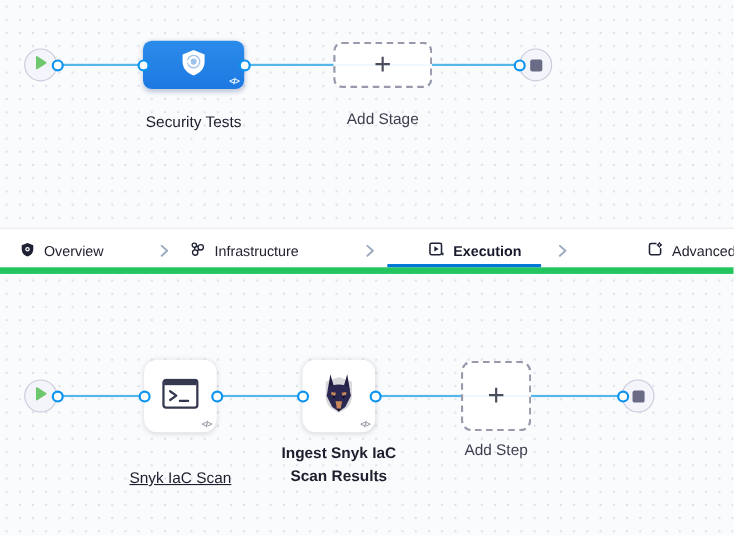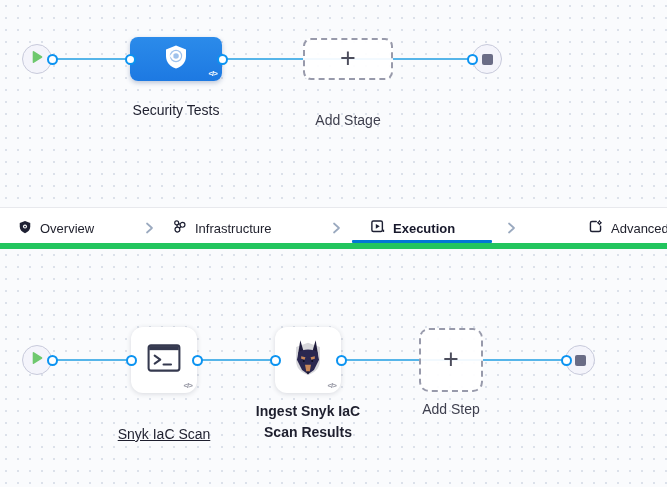--- a/index.html
+++ b/index.html
@@ -87,21 +87,21 @@
   <div class="node-circle" style="left:472px;top:44px;">
     <span class="stop-square"></span>
   </div>
 
   <span class="ring" style="left:46.5px;top:53.5px;"></span>
   <span class="ring" style="left:124.5px;top:53.5px;"></span>
   <span class="ring" style="left:216.5px;top:53.5px;"></span>
   <span class="ring" style="left:466.5px;top:53.5px;"></span>
 
   <div class="flow-label" style="left:106px;top:100px;width:140px;">Security Tests</div>
-  <div class="flow-label dim" style="left:301px;top:98px;width:94px;margin-top:12px;">Add Stage</div>
+  <div class="flow-label dim" style="left:301px;top:98px;width:94px;">Add Stage</div>
 
   <div class="tabbar">
 
     <div class="tab" style="left:18px;">
       <span>
         <svg width="14" height="14" viewBox="0 0 16 16">
           <path d="M8 1 L14 3.5 V7.5 C14 11.5 11.5 13.9 8 15 C4.5 13.9 2 11.5 2 7.5 V3.5 Z" fill="#1E2033"></path>
           <circle cx="8" cy="7.5" r="2.3" fill="#FFFFFF"></circle>
           <circle cx="8" cy="7.5" r="1.05" fill="#1E2033"></circle>
         </svg>
@@ -128,21 +128,21 @@
       </span>
       <span>Infrastructure</span>
     </div>
 
     <span class="chev" style="left:328px;">
       <svg width="16" height="16" viewBox="0 0 16 16">
           <polyline points="6,3.5 11,8 6,12.5" fill="none" stroke="#9AA9BF" stroke-width="1.7" stroke-linecap="round" stroke-linejoin="round"></polyline>
         </svg>
     </span>
 
-    <div class="tab active" style="left:370px;text-align:right;">
+    <div class="tab active" style="left:389px;text-align:right;">
       <span>
         <svg width="15" height="15" viewBox="0 0 16 16">
           <rect x="2" y="2.2" width="11.2" height="11.2" rx="1.6" fill="none" stroke="#1E2033" stroke-width="1.5"></rect>
           <polygon points="6.2,5.3 10.4,7.8 6.2,10.3" fill="#1E2033"></polygon>
           <line x1="14.4" y1="11.4" x2="14.4" y2="13.8" stroke="#1E2033" stroke-width="1.4"></line>
         </svg>
       </span>
       <span>Execution</span>
     </div>
 

